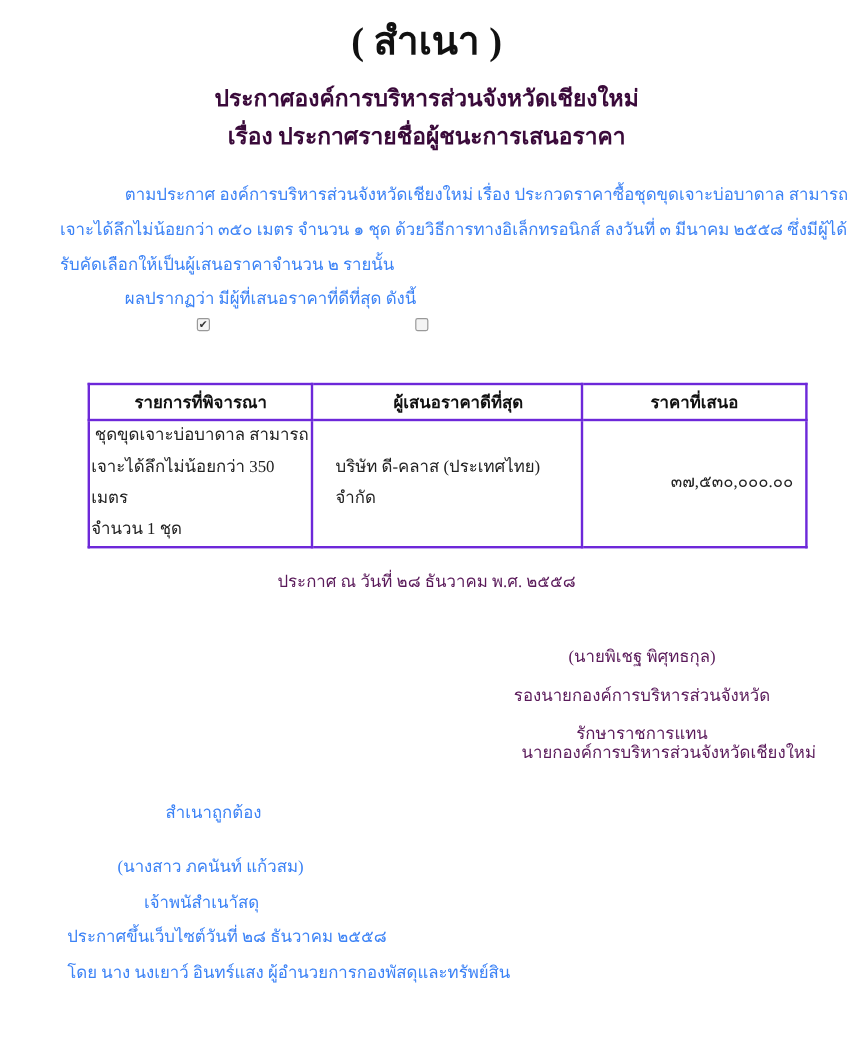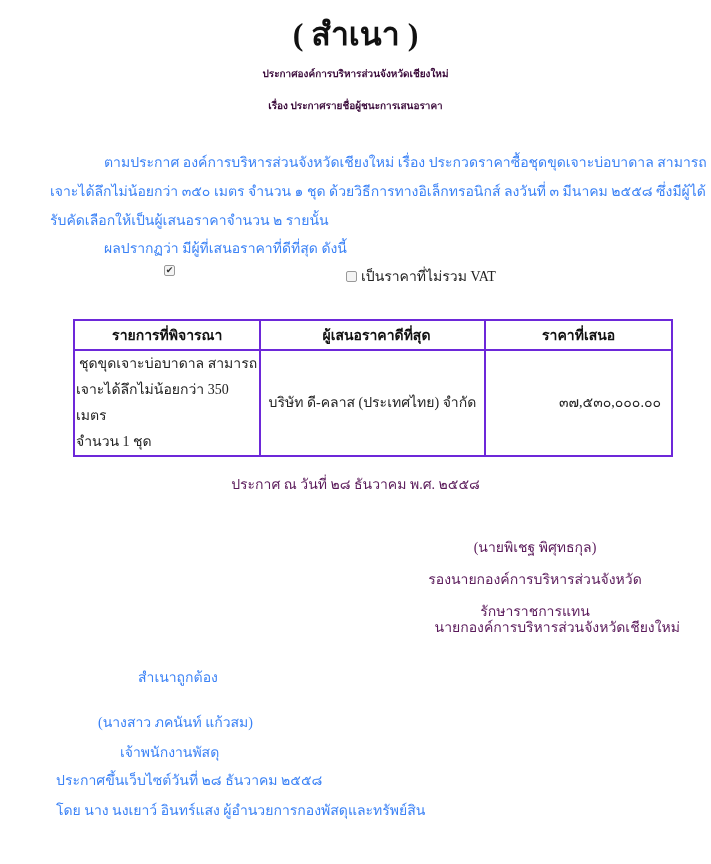--- a/index.html
+++ b/index.html
@@ -1,51 +1,50 @@
 <!DOCTYPE html>
 <html><head>
   <meta charset="utf-8">
   <style>
     * { box-sizing: border-box; margin: 0; padding: 0; }
     html, body { width: 711px; height: 864px; background: #ffffff; overflow: hidden; }
     body { position: relative; font-family: "DejaVu Serif", serif; color: #1a1a1a; }
     .abs { position: absolute; white-space: nowrap; }
     .title { left: 0; width: 711px; top: 8px; text-align: center; font-size: 32px; font-weight: bold; color: #111; font-family: "Liberation Serif", serif; }
-    .subtitle { left: 0; width: 711px; text-align: center; font-size: 10px; font-weight: bold; color: #3a0a3a; font-family: "Liberation Serif", serif; }
+    .subtitle { left: 0; width: 711px; text-align: center; font-size: 19px; font-weight: bold; color: #3a0a3a; font-family: "Liberation Serif", serif; }
     .body-text { font-size: 14px; color: #3b82f6; font-family: "Liberation Serif", serif; }
     .purple { color: #5a1a5a; }
     .chk { display: inline-flex; align-items: center; gap: 4px; font-size: 14px; font-family: "Liberation Serif", serif; color: #222; }
     .box { width: 11px; height: 11px; border: 1px solid #999; border-radius: 2px; background: #f4f4f4; display: inline-flex; align-items: center; justify-content: center; font-size: 9px; line-height: 1; color: #333; }
     table.bid { position: absolute; left: 73px; top: 319px; width: 600px; border-collapse: collapse; font-family: "Liberation Serif", serif; font-size: 14px; }
     table.bid th, table.bid td { border: 2px solid #6d28d9; }
     table.bid th { height: 30px; font-weight: bold; text-align: center; color: #111; }
     table.bid td { height: 88px; vertical-align: middle; color: #222; line-height: 26px; }
     .c1 { width: 180px; padding-left: 1px; }
-    .c2 { width: 219px; padding-left: 8px; }
+    .c2 { width: 219px; padding-left: 19px; }
     .c3 { width: 181px; text-align: right; padding-right: 10px; }
     .center-col { text-align: center; }
   </style>
 </head>
 <body>
 
 <div class="abs title">( สำเนา )</div>
 <div class="abs subtitle" style="top:66px;">ประกาศองค์การบริหารส่วนจังหวัดเชียงใหม่</div>
 <div class="abs subtitle" style="top:98px;">เรื่อง ประกาศรายชื่อผู้ชนะการเสนอราคา</div>
 
 <div class="abs body-text" style="left:104px; top:151px;">ตามประกาศ องค์การบริหารส่วนจังหวัดเชียงใหม่ เรื่อง ประกวดราคาซื้อชุดขุดเจาะบ่อบาดาล สามารถ</div>
 <div class="abs body-text" style="left:50px; top:180px;">เจาะได้ลึกไม่น้อยกว่า ๓๕๐ เมตร จำนวน ๑ ชุด ด้วยวิธีการทางอิเล็กทรอนิกส์ ลงวันที่ ๓ มีนาคม ๒๕๕๘ ซึ่งมีผู้ได้</div>
 <div class="abs body-text" style="left:50px; top:209px;">รับคัดเลือกให้เป็นผู้เสนอราคาจำนวน ๒ รายนั้น</div>
 <div class="abs body-text" style="left:104px; top:237px;">ผลปรากฏว่า มีผู้ที่เสนอราคาที่ดีที่สุด ดังนี้</div>
 
 <label class="abs chk" style="left:164px; top:265px;">
   <span class="box">✔</span>
 </label>
 <label class="abs chk" style="left:346px; top:265px;">
   <span class="box"></span>
-  <span>เป็นราคาที่ไม่รวม VAT</span>
 </label>
 
 <table class="bid">
   <thead>
     <tr>
       <th class="c1">รายการที่พิจารณา</th>
       <th class="c2 center-col">ผู้เสนอราคาดีที่สุด</th>
       <th class="c3 center-col" style="text-align:center;padding-right:0;">ราคาที่เสนอ</th>
     </tr>
   </thead>
@@ -64,15 +63,15 @@
 
 <div class="abs body-text purple" style="left:0; width:711px; text-align:center; top:473px;">ประกาศ ณ วันที่ ๒๘ ธันวาคม พ.ศ. ๒๕๕๘</div>
 
 <div class="abs body-text purple" style="left:390px; width:290px; text-align:center; top:536px;">(นายพิเชฐ พิศุทธกุล)</div>
 <div class="abs body-text purple" style="left:390px; width:290px; text-align:center; top:568px;">รองนายกองค์การบริหารส่วนจังหวัด</div>
 <div class="abs body-text purple" style="left:390px; width:290px; text-align:center; top:600px;">รักษาราชการแทน</div>
 <div class="abs body-text purple" style="left:390px; width:290px; text-align:right; top:616px;">นายกองค์การบริหารส่วนจังหวัดเชียงใหม่</div>
 
 <div class="abs body-text" style="left:138px; top:666px;">สำเนาถูกต้อง</div>
 <div class="abs body-text" style="left:98px; top:711px;">(นางสาว ภคนันท์ แก้วสม)</div>
-<div class="abs body-text" style="left:120px; top:741px;">เจ้าพนักงานพัสดุ</div>
+<div class="abs body-text" style="left:120px; top:741px;">เจ้าพนัสำเนาัสดุ</div>
 <div class="abs body-text" style="left:56px; top:769px;">ประกาศขึ้นเว็บไซต์วันที่ ๒๘ ธันวาคม ๒๕๕๘</div>
 <div class="abs body-text" style="left:56px; top:799px;">โดย นาง นงเยาว์ อินทร์แสง ผู้อำนวยการกองพัสดุและทรัพย์สิน</div>
 
 </body></html>

